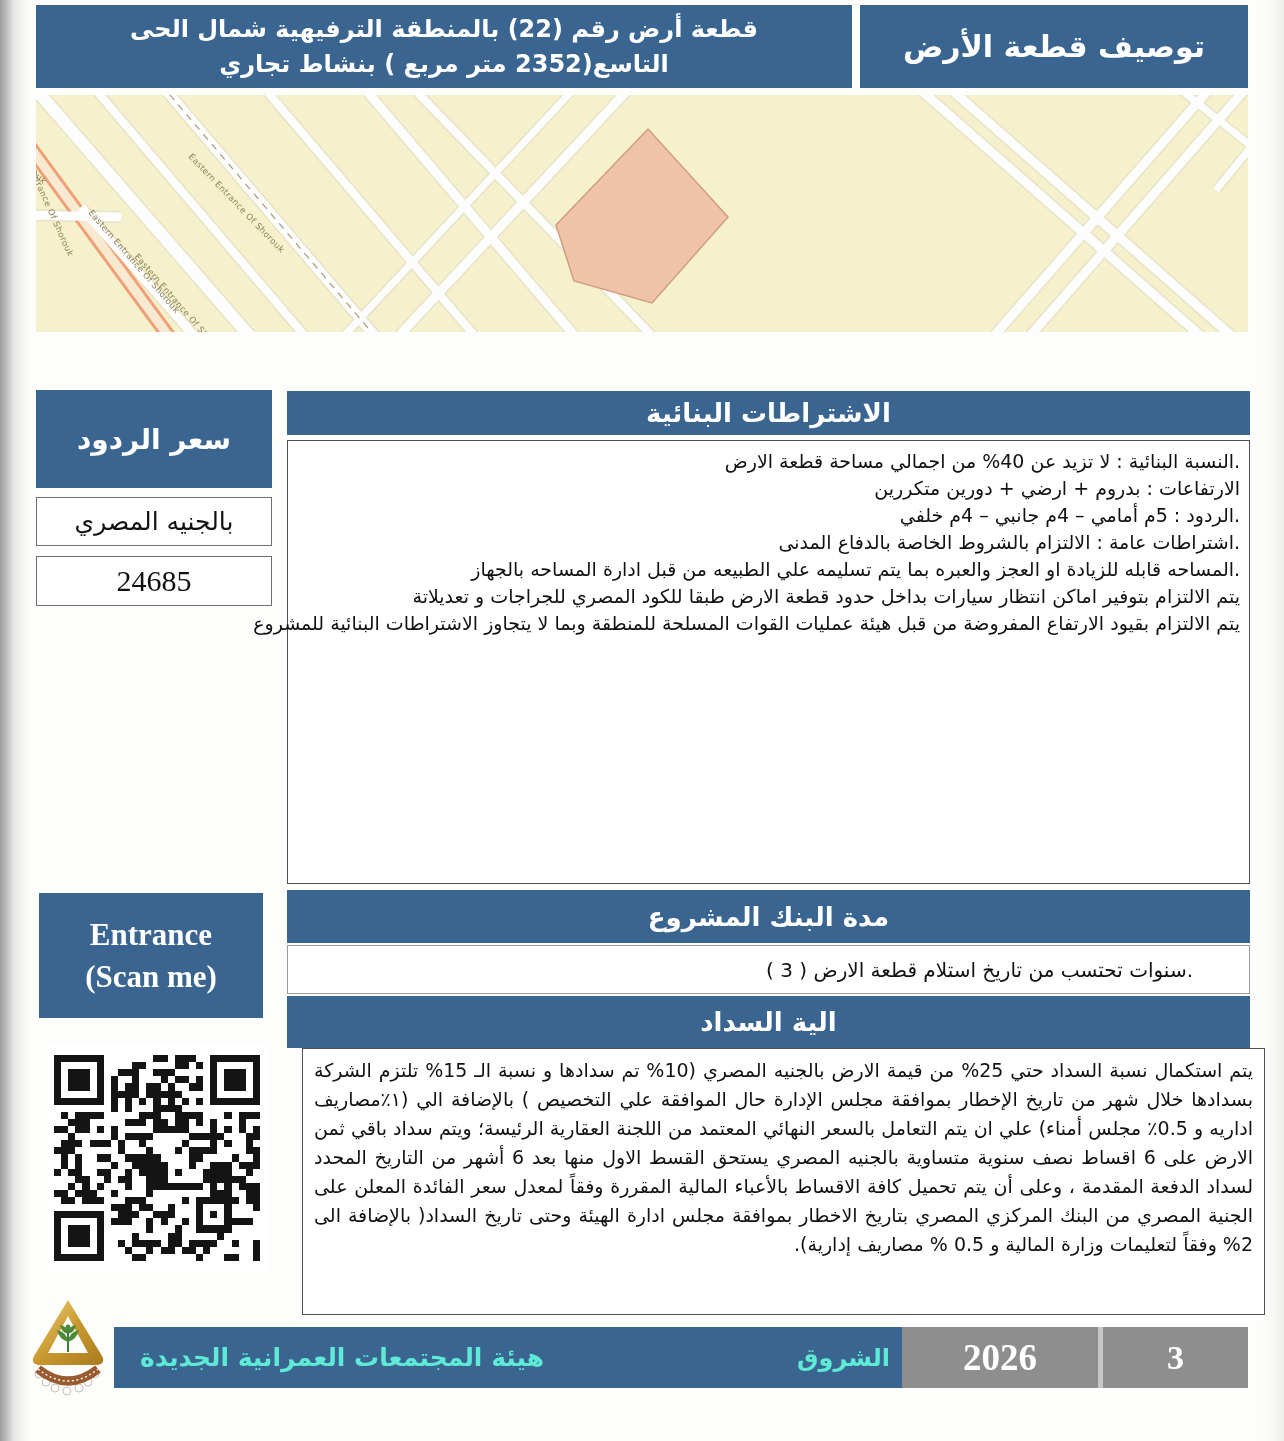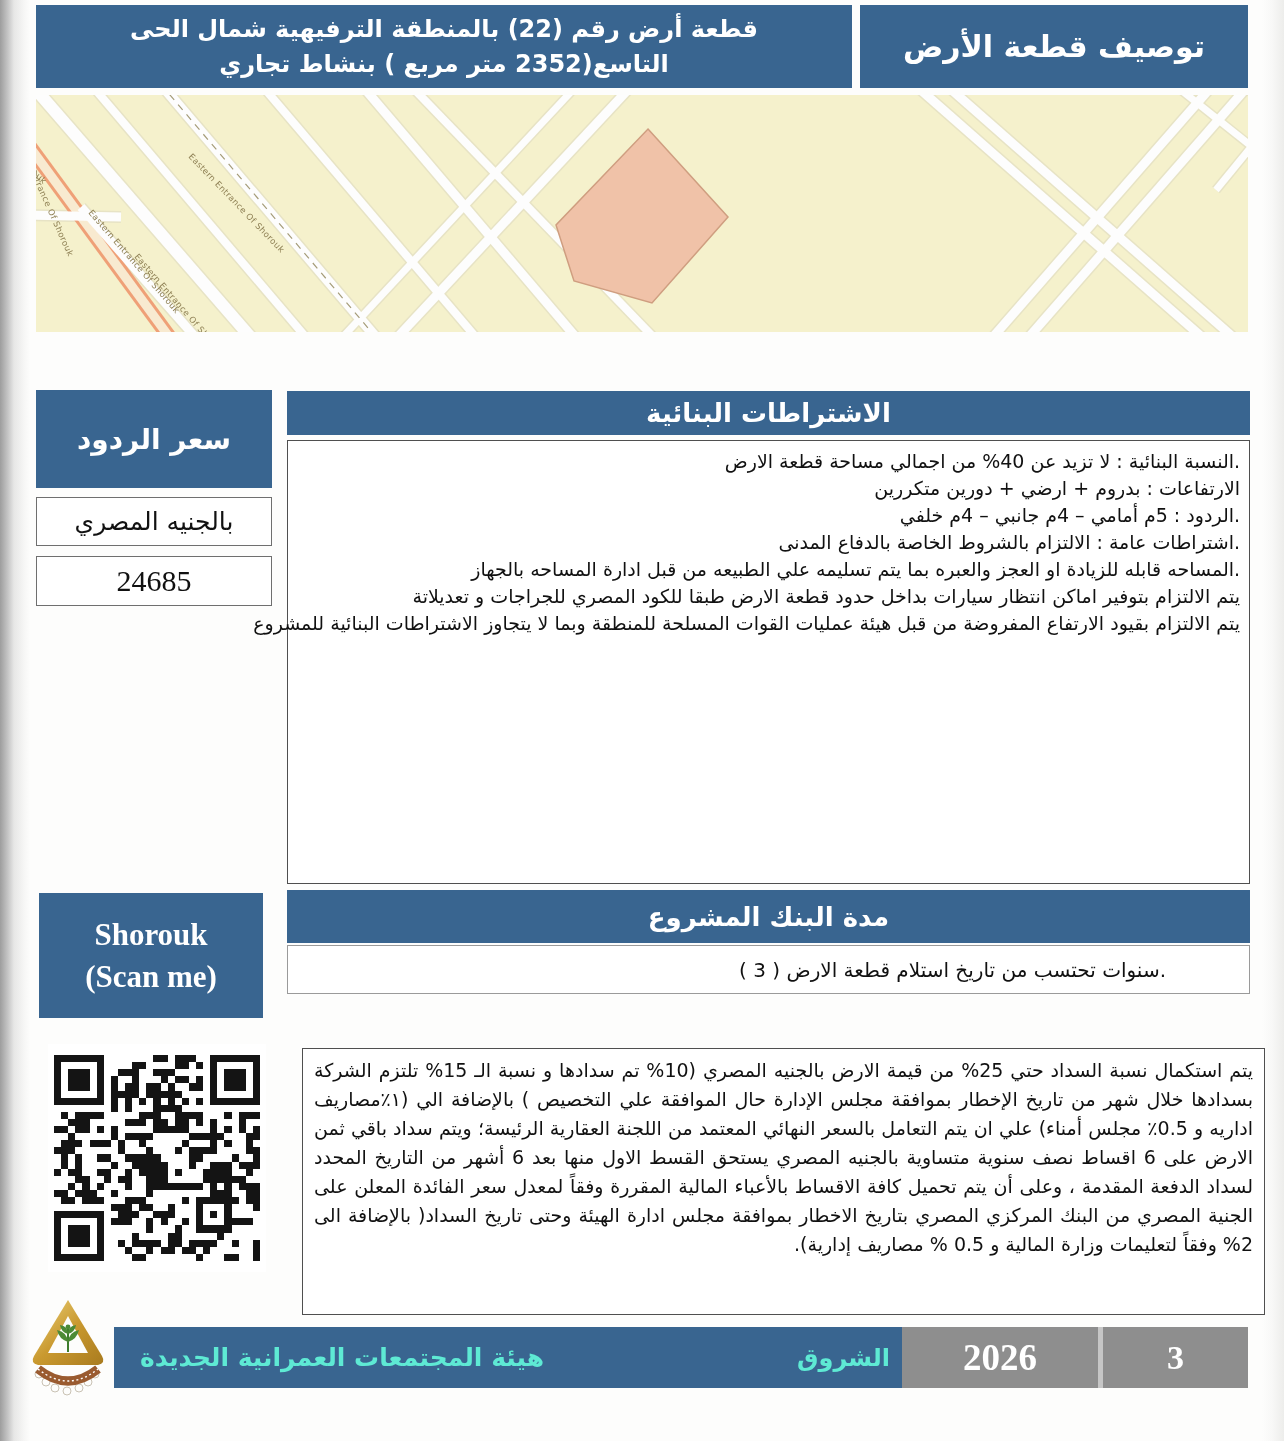--- a/index.html
+++ b/index.html
@@ -24,21 +24,21 @@
   .req-body{left:287px;top:440px;width:963px;height:444px;background:#fff;border:1px solid #4f4f4f;
             direction:rtl;text-align:right;font-size:19px;line-height:27px;padding:7px 9px 0 9px;}
   .req-line{white-space:nowrap;}
   
   .price-hdr{left:36px;top:390px;width:236px;height:98px;font-size:28px;}
   .price-unit{left:36px;top:497px;width:236px;height:49px;font-size:25px;direction:rtl;}
   .price-val{left:36px;top:556px;width:236px;height:50px;font-family:"Liberation Serif",serif;font-size:30px;}
   
   .dur-hdr{left:287px;top:890px;width:963px;height:53px;font-size:26px;}
   .dur-row{left:287px;top:945px;width:963px;height:49px;background:#fff;border:1px solid #9a9a9a;
-           direction:rtl;display:flex;align-items:center;font-size:20px;padding-right:83px;}
+           direction:rtl;display:flex;align-items:center;font-size:20px;padding-right:56px;}
   .pay-hdr{left:287px;top:996px;width:963px;height:52px;font-size:26px;}
   .pay-body{left:302px;top:1048px;width:963px;height:267px;background:#fff;border:1px solid #4f4f4f;
             direction:rtl;text-align:justify;font-size:19px;line-height:29px;padding:7px 11px;}
   
   .loc-box{left:39px;top:893px;width:224px;height:125px;flex-direction:column;
            font-family:"Liberation Serif",serif;font-size:31px;line-height:42px;}
   .qr-wrap{left:48px;top:1044px;width:218px;height:228px;background:#fff;
            display:flex;align-items:center;justify-content:center;}
   
   .logo{left:26px;top:1296px;width:84px;height:104px;}
@@ -132,21 +132,21 @@
     <div class="req-line">.النسبة البنائية : لا تزيد عن 40% من اجمالي مساحة قطعة الارض</div>
     <div class="req-line">الارتفاعات : بدروم + ارضي + دورين متكررين</div>
     <div class="req-line">.الردود : 5م أمامي – 4م جانبي – 4م خلفي</div>
     <div class="req-line">.اشتراطات عامة : الالتزام بالشروط الخاصة بالدفاع المدنى</div>
     <div class="req-line">.المساحه قابله للزيادة او العجز والعبره بما يتم تسليمه علي الطبيعه من قبل ادارة المساحه بالجهاز</div>
     <div class="req-line">يتم الالتزام بتوفير اماكن انتظار سيارات بداخل حدود قطعة الارض طبقا للكود المصري للجراجات و تعديلاتة</div>
     <div class="req-line">يتم الالتزام بقيود الارتفاع المفروضة من قبل هيئة عمليات القوات المسلحة للمنطقة وبما لا يتجاوز الاشتراطات البنائية للمشروع</div>
   </div>
 
   <div class="abs blue loc-box">
-    <div>Shorouk</div>
+    <div>Entrance</div>
     <div>(Scan me)</div>
   </div>
   <div class="abs qr-wrap">
     <svg id="qr-svg" viewBox="0 0 29 29" width="206" height="206" shape-rendering="crispEdges">
       <rect x="0" y="0" width="29" height="29" fill="#ffffff"></rect>
       <g id="qr-modules" fill="#141414">
           <rect x="0" y="0" width="1" height="1"></rect>
           <rect x="1" y="0" width="1" height="1"></rect>
           <rect x="2" y="0" width="1" height="1"></rect>
           <rect x="3" y="0" width="1" height="1"></rect>
@@ -549,20 +549,21 @@
           <rect x="24" y="28" width="1" height="1"></rect>
           <rect x="25" y="28" width="1" height="1"></rect>
           <rect x="28" y="28" width="1" height="1"></rect>
         </g>
     </svg>
   </div>
 
   <div class="abs blue dur-hdr">مدة البنك المشروع</div>
   <div class="abs dur-row">.سنوات تحتسب من تاريخ استلام قطعة الارض ( 3 )</div>
 
+  <div class="abs blue pay-hdr">الية السداد</div>
   <div class="abs pay-body">يتم استكمال نسبة السداد حتي 25% من قيمة الارض بالجنيه المصري  (10% تم سدادها و نسبة الـ 15% تلتزم الشركة بسدادها خلال شهر من تاريخ الإخطار بموافقة مجلس الإدارة حال الموافقة علي التخصيص ) بالإضافة الي (١٪مصاريف اداريه و 0.5٪ مجلس أمناء) علي ان يتم التعامل بالسعر النهائي المعتمد من اللجنة العقارية الرئيسة؛ ويتم سداد باقي ثمن الارض على 6 اقساط نصف سنوية متساوية بالجنيه المصري يستحق القسط الاول منها بعد 6 أشهر من التاريخ المحدد لسداد الدفعة المقدمة ، وعلى أن يتم تحميل كافة الاقساط بالأعباء المالية المقررة وفقاً لمعدل سعر الفائدة المعلن على الجنية المصري من البنك المركزي المصري بتاريخ الاخطار بموافقة مجلس ادارة الهيئة وحتى تاريخ السداد( بالإضافة الى 2% وفقاً لتعليمات وزارة المالية و 0.5 % مصاريف إدارية).</div>
 
   <svg class="abs logo" viewBox="0 0 84 104" width="84" height="104">
     <defs>
       <linearGradient id="gold" x1="0" y1="0" x2="1" y2="1">
         <stop offset="0" stop-color="#ecd27c"></stop>
           <stop offset="0.5" stop-color="#c9992f"></stop>
           <stop offset="1" stop-color="#a97b1f"></stop>
       </linearGradient>
     </defs>

